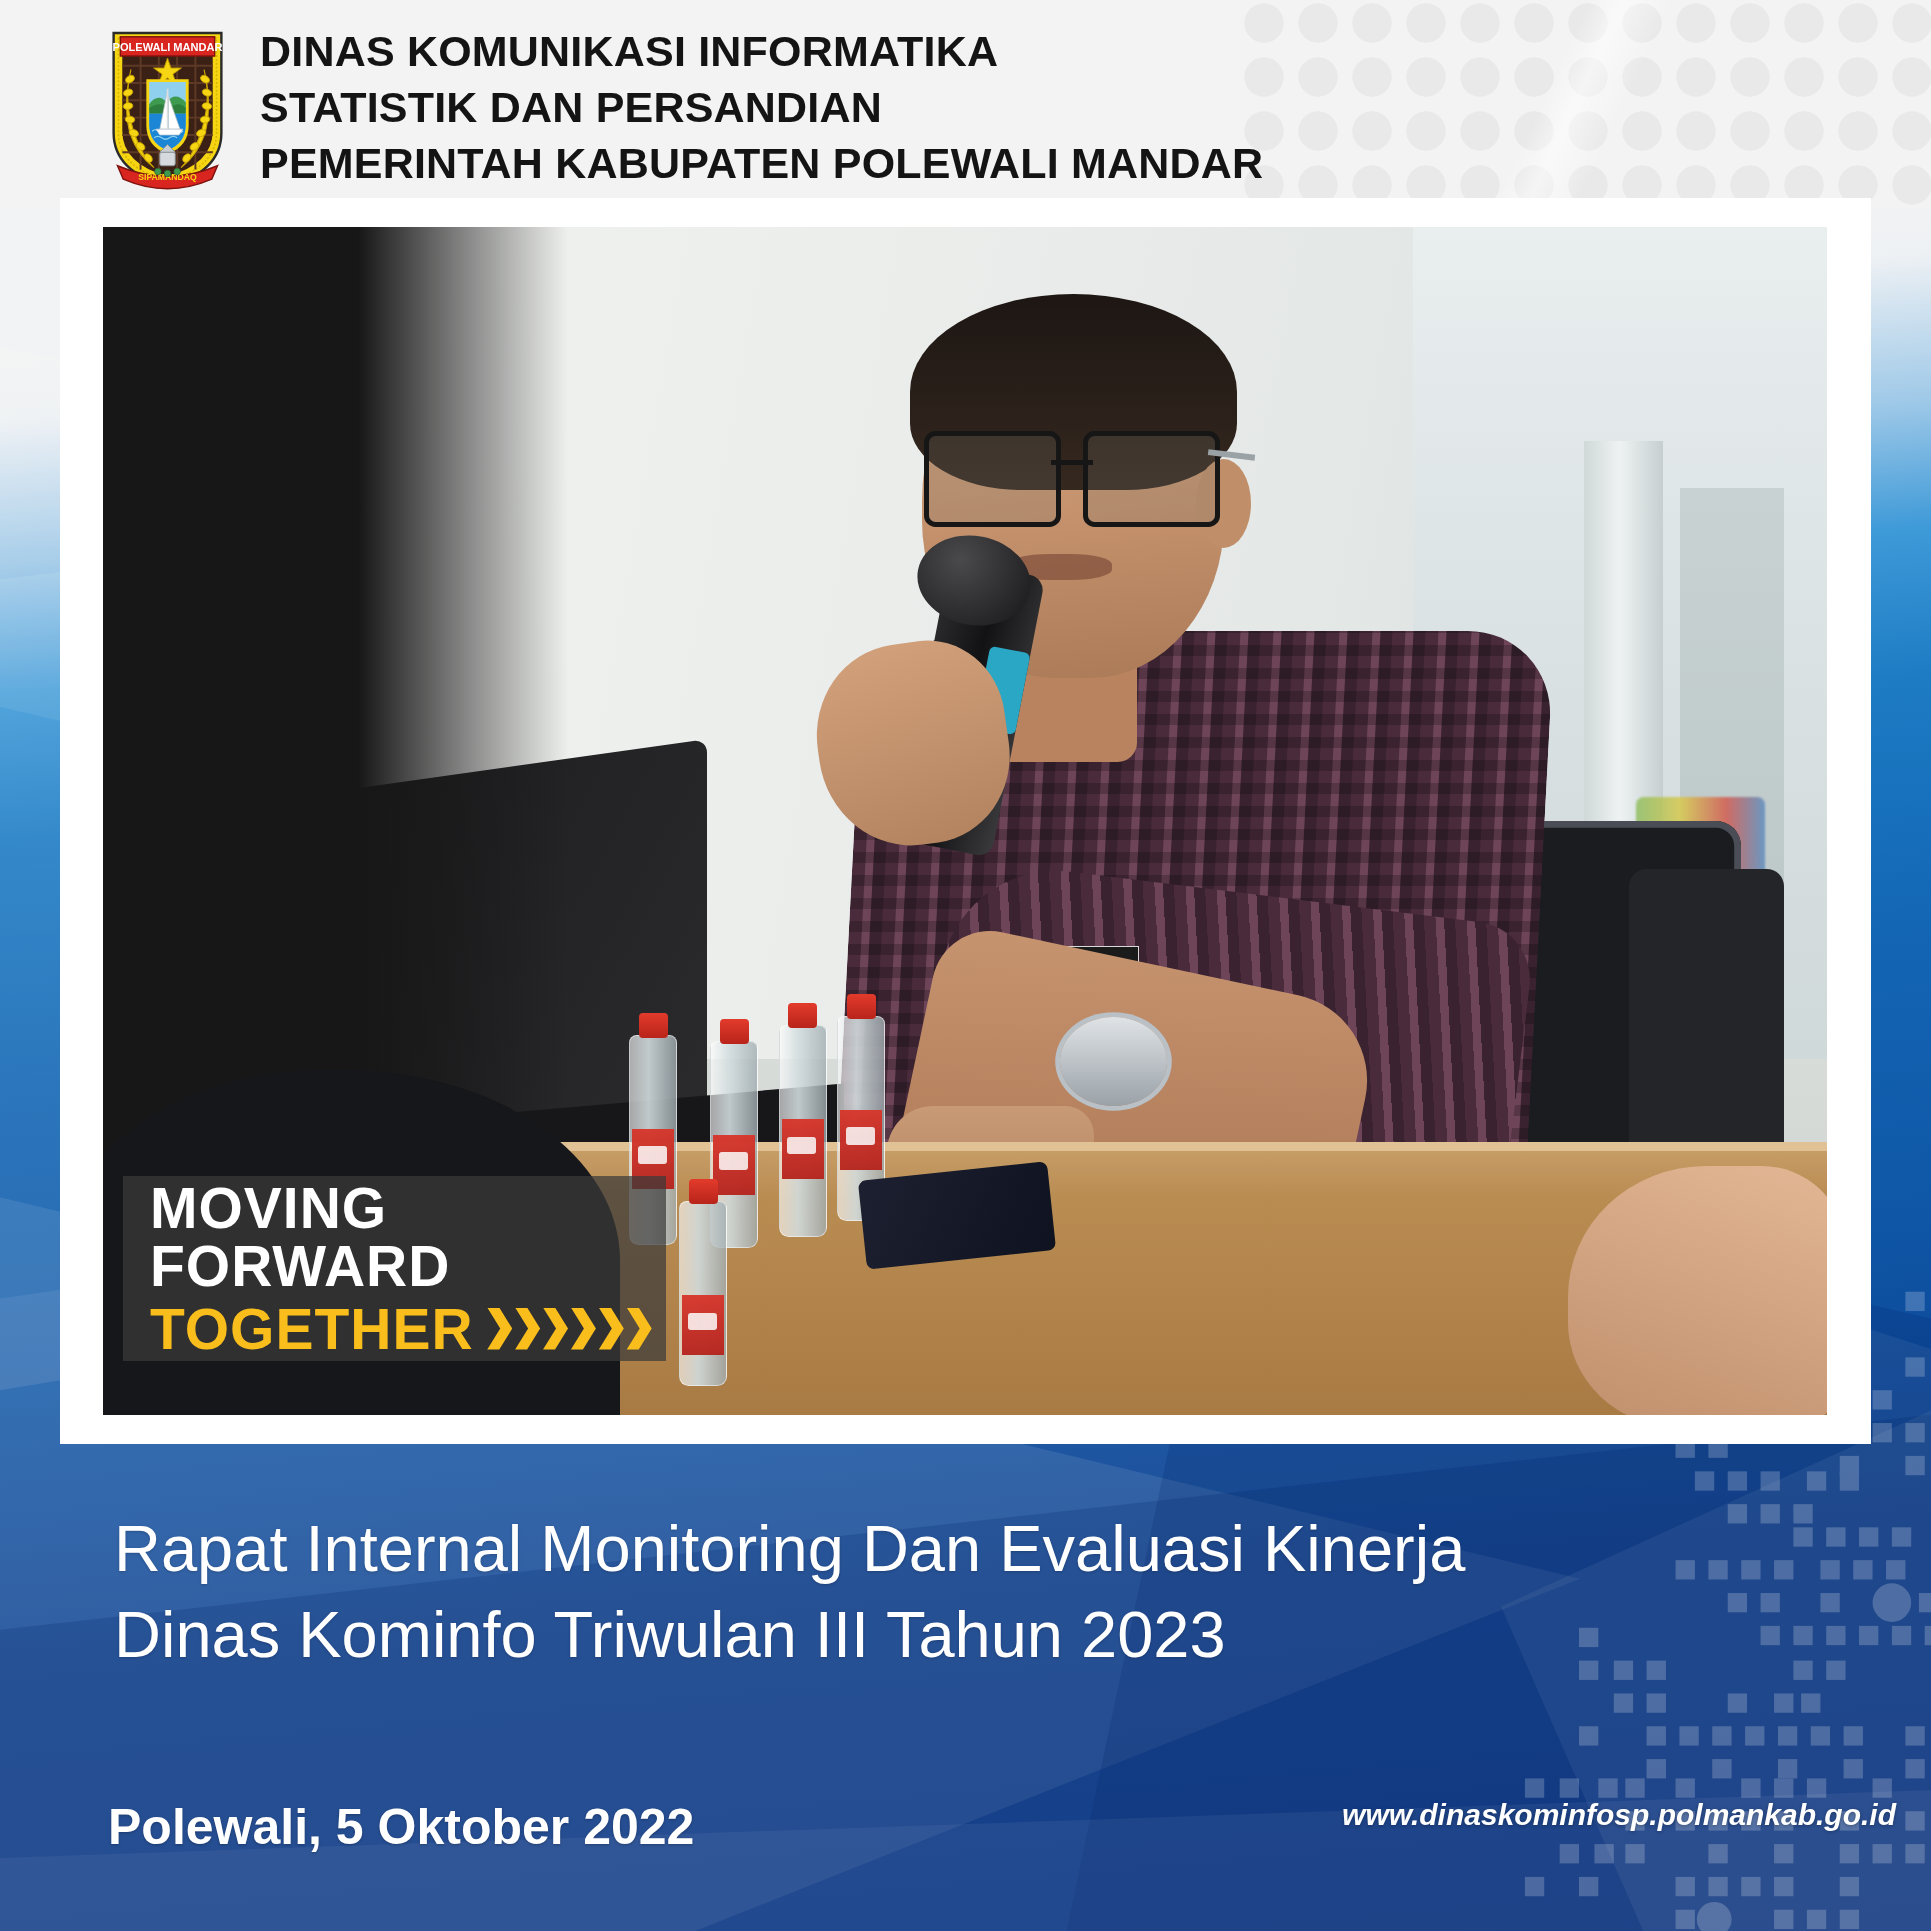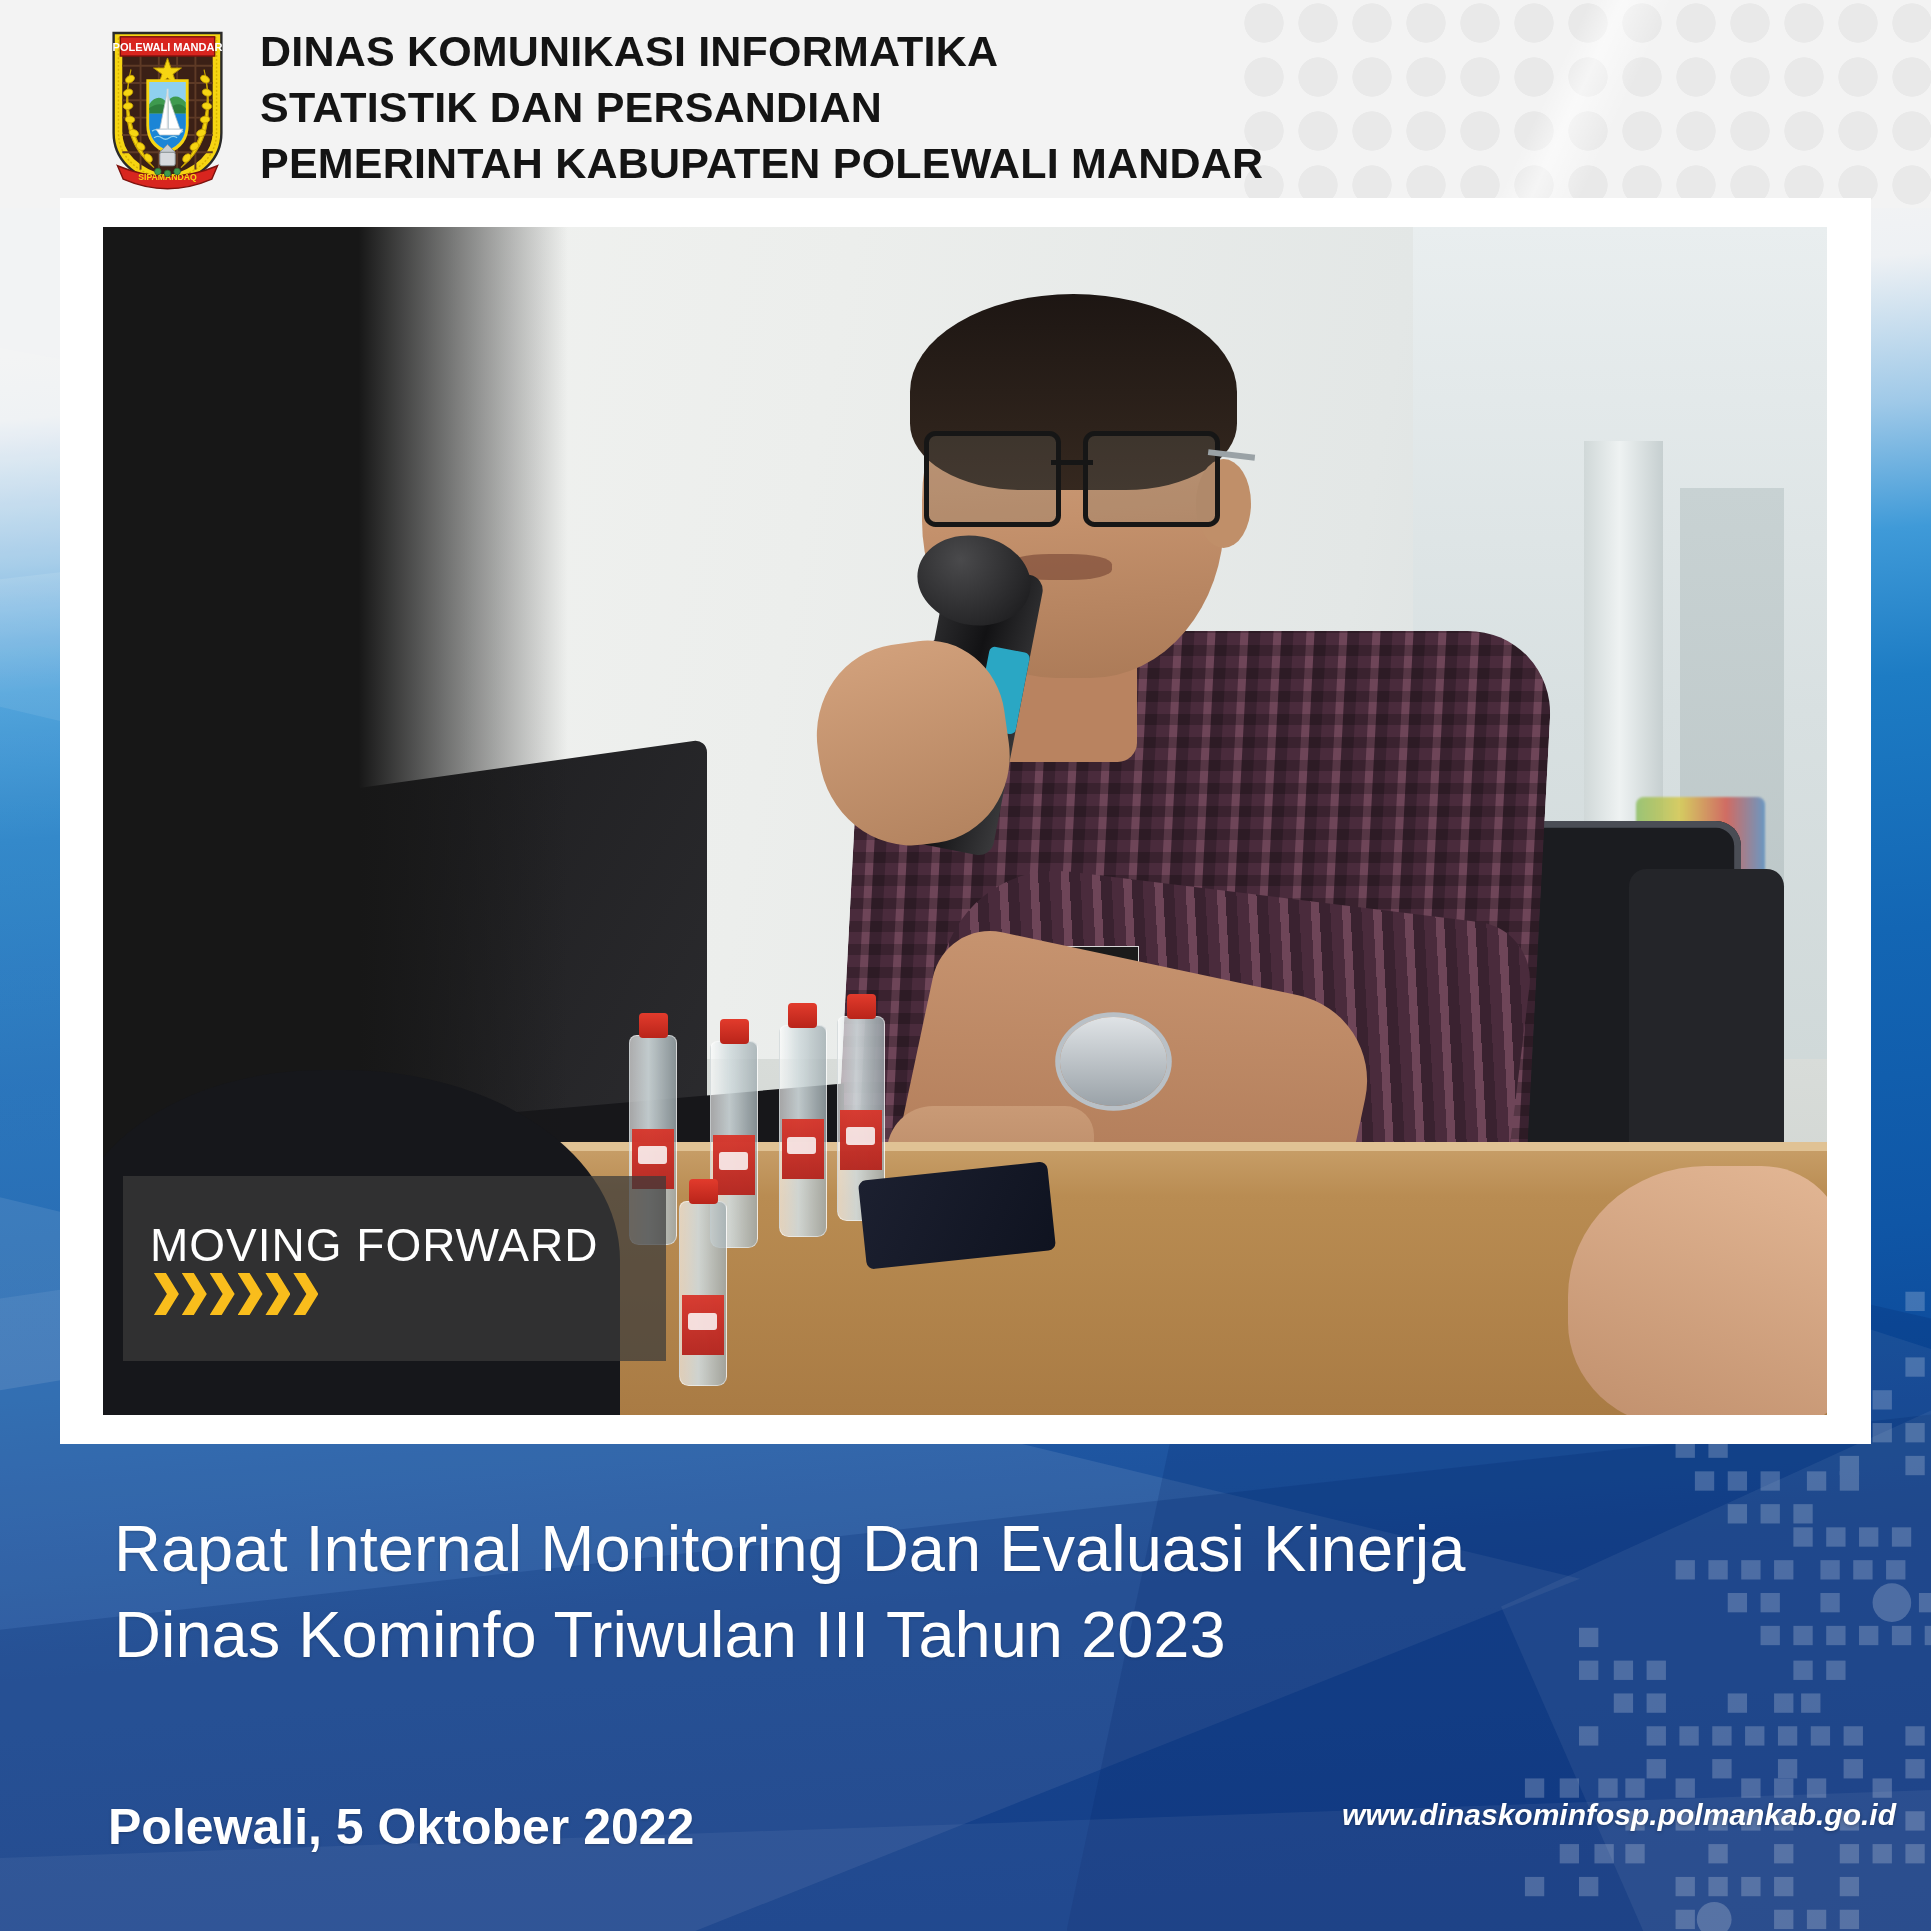--- a/index.html
+++ b/index.html
@@ -221,21 +221,21 @@
 
   
   .mf-badge{
     position:absolute;left:123px;top:1176px;
     width:543px;height:185px;
     background:rgba(58,58,58,.72);
     display:flex;flex-direction:column;justify-content:center;
     padding-left:27px;box-sizing:border-box;
   }
   .mf-line1{
-    color:#ffffff;font-weight:400;font-size:46px;letter-spacing:1px;
+    color:#ffffff;font-weight:700;font-size:57px;letter-spacing:1px;
     font-family:"Liberation Sans",sans-serif;line-height:1.02;
   }
   .mf-line2-wrap{display:flex;align-items:center;gap:9.7px;margin-top:3.9px;}
   .mf-line2{
     color:#f9bd1c;font-weight:700;font-size:57px;letter-spacing:1px;
     font-family:"Liberation Sans",sans-serif;line-height:1.02;
   }
   .chevrons{display:flex;align-items:center;gap:2.9px;margin-left:3.9px;}
   .chev{
     width:25px;height:42px;
@@ -564,20 +564,21 @@
         <div class="shoulder-fg"></div>
         <div class="hand-fg"></div>
       </div>
 
     </div>
   </div>
 
   <div class="mf-badge">
     <div class="mf-line1">MOVING FORWARD</div>
     <div class="mf-line2-wrap">
+      <div class="mf-line2">TOGETHER</div>
       <div class="chevrons">
         <span class="chev"></span>
           <span class="chev"></span>
           <span class="chev"></span>
         <span class="chev"></span>
           <span class="chev"></span>
           <span class="chev"></span>
       </div>
     </div>
   </div>

